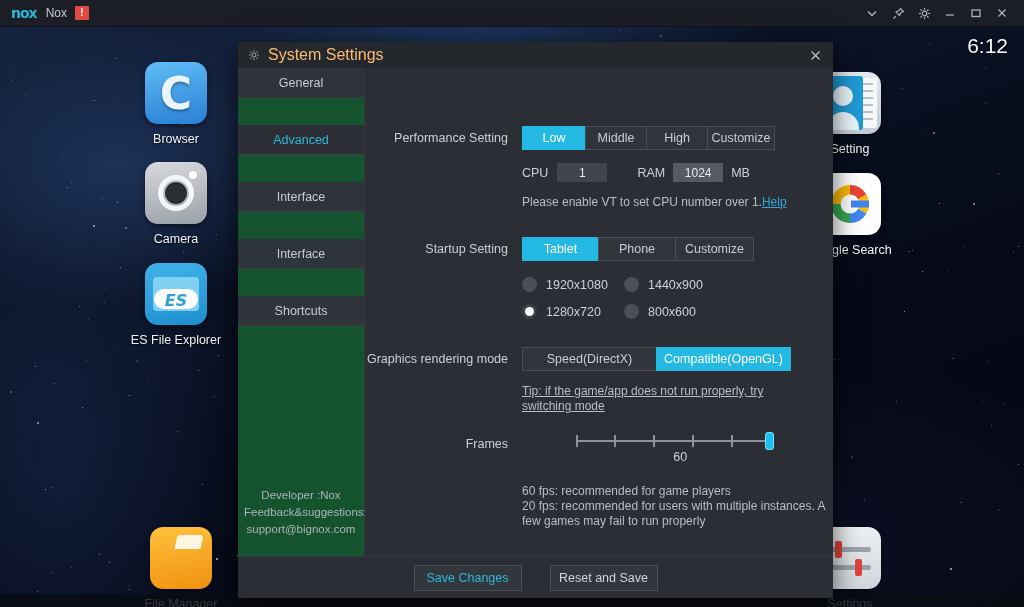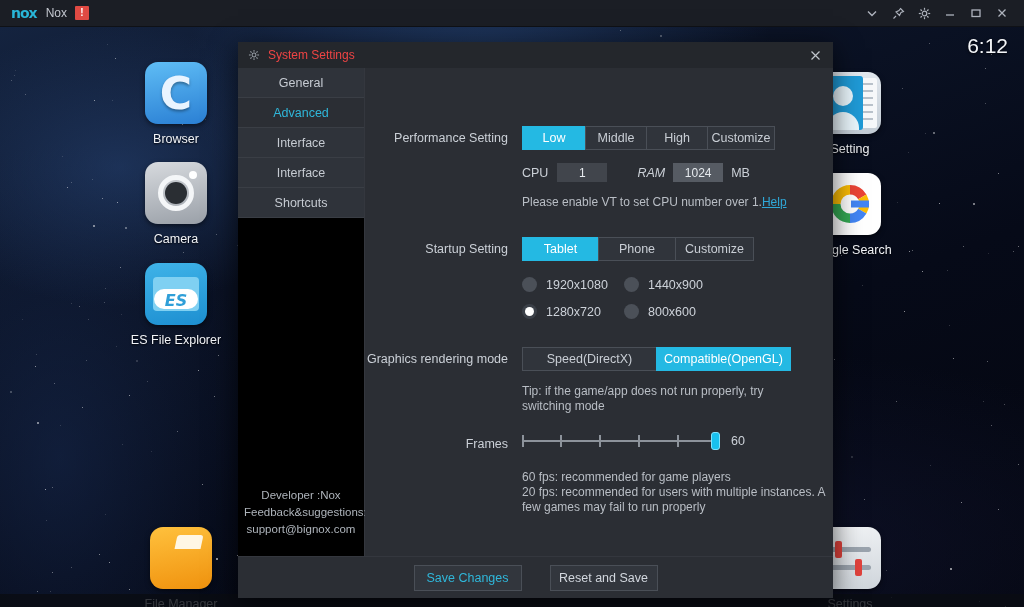--- a/index.html
+++ b/index.html
@@ -111,31 +111,32 @@
   
   .dialog {
     position: absolute; left: 238px; top: 42px; width: 595px; height: 556px;
     background: #2b2e34; box-shadow: 0 6px 26px rgba(0,0,0,.65);
   }
   .dlg-head {
     height: 26px; background: #24272c; display: flex; align-items: center;
     padding: 0 0 0 10px; position: relative;
   }
   .dlg-gear { color: #9aa0a8; margin-right: 8px; display: flex; }
-  .dlg-title { color: #ef4444; font-size: 12px; }
+  .dlg-title { color: #fdba74; font-size: 16px; }
   .dlg-close {
     position: absolute; right: 0; top: 0; width: 36px; height: 26px;
     display: flex; align-items: center; justify-content: center; color: #c0c5cc;
   }
   .dlg-body { display: flex; height: 488px; }
 
   .side {
-    width: 127px; background: #000000; padding-top: 0;
+    width: 127px; background: #14532d; padding-top: 0;
     display: flex; flex-direction: column;
     border-right: 1px solid #34373e;
+    gap: 27px;
   }
   .side-item {
     height: 30px; line-height: 30px; text-align: center;
     color: #c6cbd2; font-size: 12.5px;
     border-bottom: 1px solid #3a3e45;
     background: #2f333a;
   }
   .side-item.active { color: #2fb7da; background: #2b2e34; }
   .dev-info {
     margin-top: auto; padding: 0 6px 18px; text-align: center;
@@ -180,21 +181,21 @@
   }
   .radio.sel .rdot { background: #3b4048; }
   .radio.sel .rdot:after {
     content: ""; position: absolute; left: 3px; top: 3px; width: 9px; height: 9px;
     border-radius: 50%; background: #ffffff;
   }
   .rlabel { color: #cdd2d9; font-size: 12.5px; }
 
   .tip { color: #b9bec5; font-size: 12px; line-height: 15px; }
 
-  .slider-wrap { display: flex; align-items: center; }
+  .slider-wrap { display: flex; align-items: center; flex-direction: column; }
   .slider { position: relative; width: 196px; height: 18px; }
   .strack { position: absolute; left: 0; right: 0; top: 8px; height: 2px; background: #8d939b; }
   .stick { position: absolute; top: 3px; width: 2px; height: 12px; background: #8d939b; }
   .shandle {
     position: absolute; top: 0; width: 9px; height: 18px; border-radius: 3px;
     background: #19c0ee; border: 1px solid #7fe3ff;
   }
   .sval { color: #cdd2d9; font-size: 12.5px; margin-left: 13px; }
 
   .note { color: #b9bec5; font-size: 12px; line-height: 15px; }
@@ -666,21 +667,21 @@
           <div>
             <div class="seg">
               <div class="seg-btn on" style="width:64px;">Low</div>
               <div class="seg-btn" style="width:62px;">Middle</div>
               <div class="seg-btn" style="width:62px;">High</div>
               <div class="seg-btn" style="width:68px;">Customize</div>
             </div>
             <div class="field-line">
               <span class="flabel">CPU</span>
               <input class="fin" style="width: 50px; margin-left: 9px;" value="1">
-              <span class="flabel" style="margin-left:30px;font-style:italic;">RAM</span>
+              <span class="flabel" style="margin-left:30px;">RAM</span>
               <input class="fin ram" style="width: 50px; margin-left: 8px;" value="1024">
               <span class="flabel" style="margin-left:8px;">MB</span>
             </div>
             <div class="hint">
               <span>Please enable VT to set CPU number over 1.</span><a href="#">Help</a>
             </div>
           </div>
         </div>
 
         <div class="row" style="margin-top:28px;">
@@ -712,21 +713,21 @@
           </div>
         </div>
 
         <div class="row" style="margin-top:28px;">
           <div class="row-label">Graphics rendering mode</div>
           <div>
             <div class="seg">
               <div class="seg-btn" style="width:135px;">Speed(DirectX)</div>
               <div class="seg-btn on" style="width:135px;">Compatible(OpenGL)</div>
             </div>
-            <div class="tip" style="margin-top:13px; width:275px;">Tip: if the game/app does not run properly, try switching mode</div>
+            <div class="tip" style="margin-top:13px; width:275px;text-decoration:underline;">Tip: if the game/app does not run properly, try switching mode</div>
           </div>
         </div>
 
         <div class="row" style="margin-top:18px;">
           <div class="row-label">Frames</div>
           <div>
             <div class="slider-wrap">
               <div class="slider">
                 <div class="strack"></div>
                 <div class="stick" style="left:0px;"></div>

